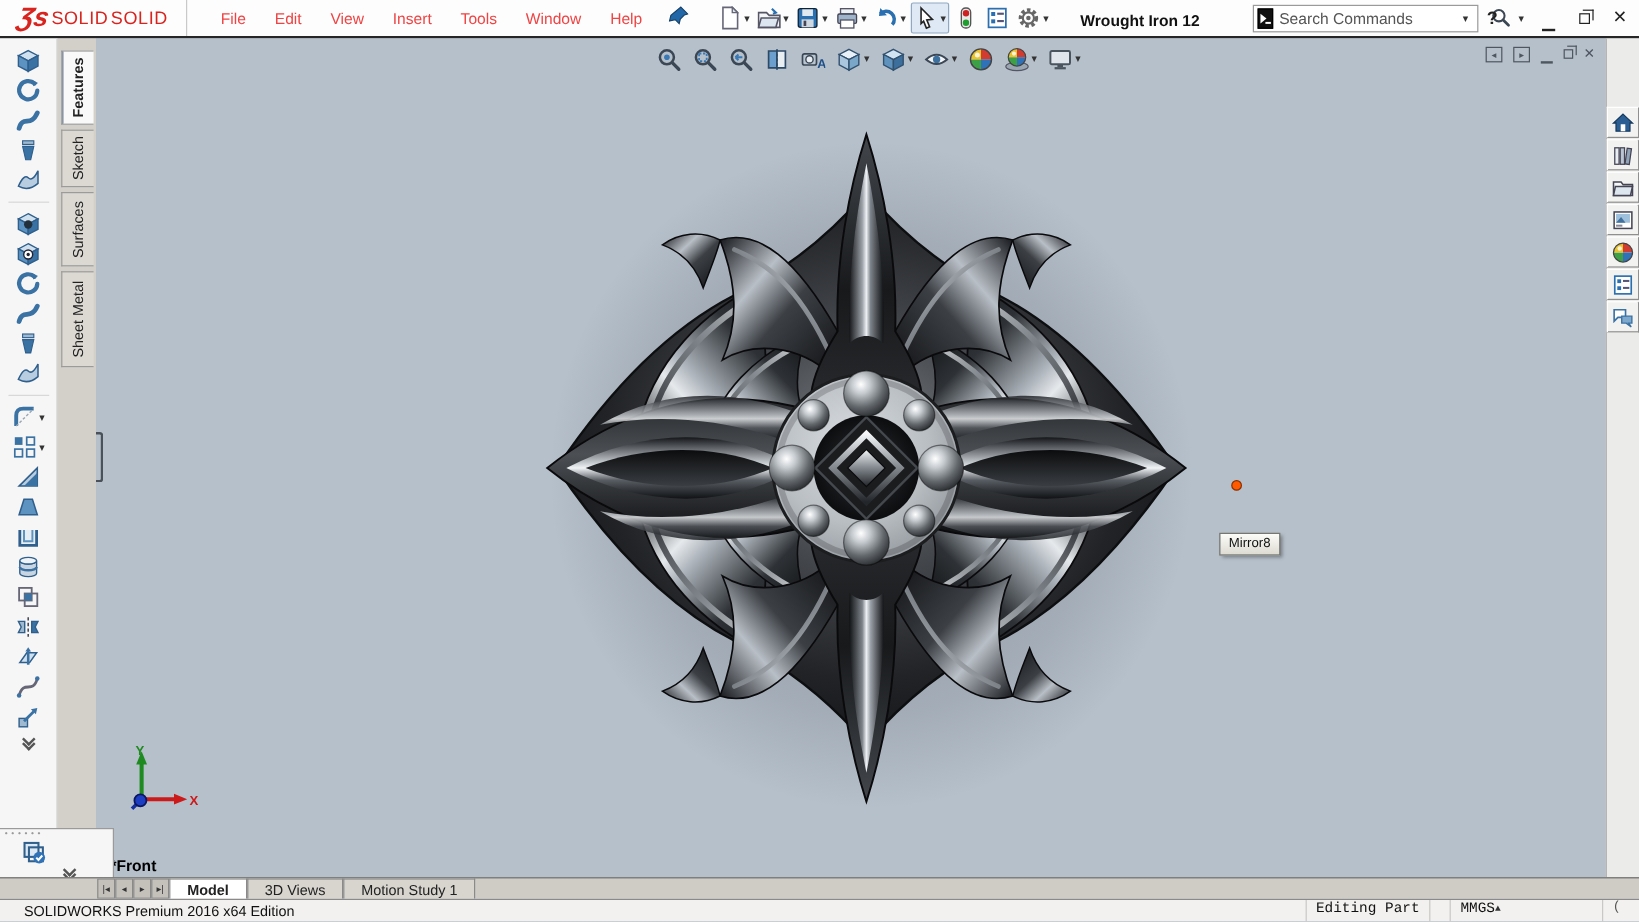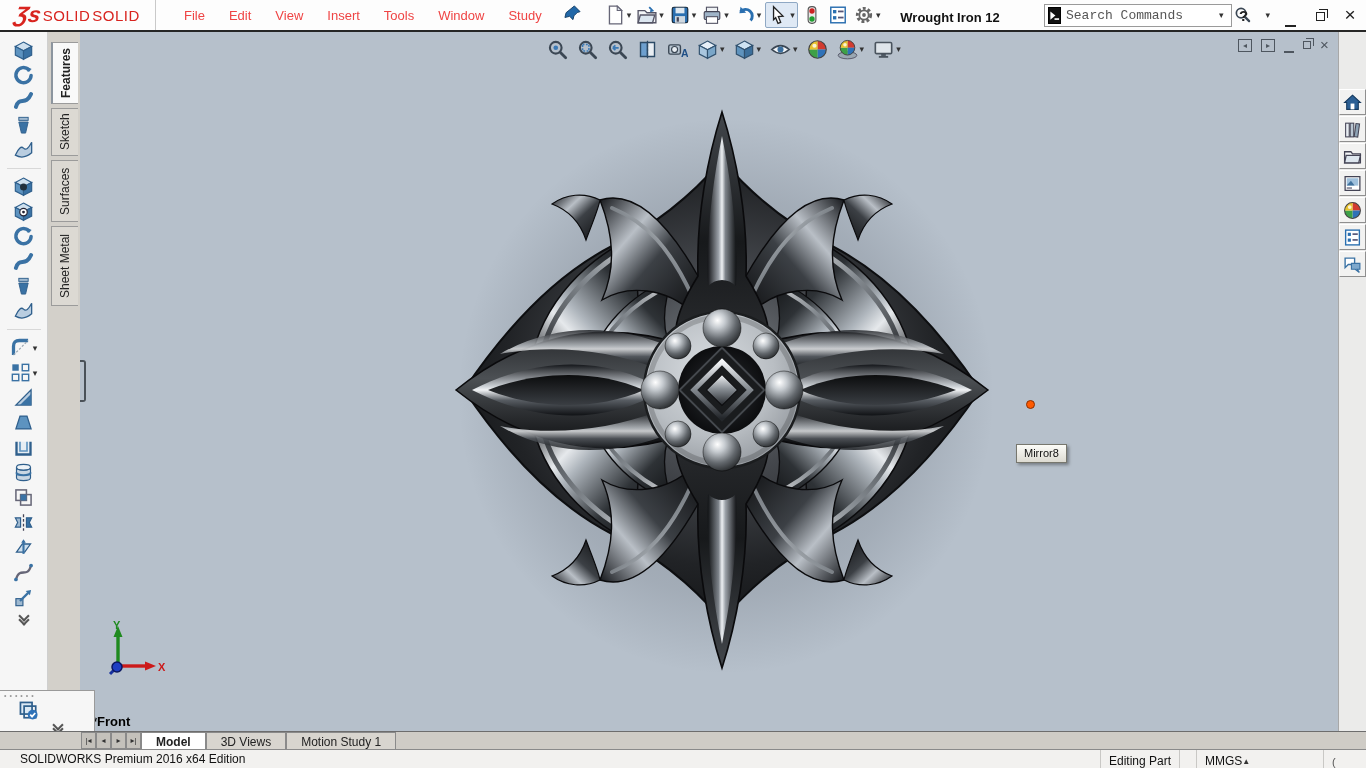--- a/index.html
+++ b/index.html
@@ -23,21 +23,21 @@
   .caret { font-size:9px; color:#333; margin-left:2px; }
   .tool.pressed { background:#dfe9f5; border:1px solid #8fa8c4; border-radius:2px; }
   #doc-title { position:absolute; left:870px; top:0; width:160px; height:34px; display:flex;
                align-items:center; justify-content:center; font-weight:bold; font-size:13px; color:#111; }
   #searchbox { position:absolute; left:1044px; top:4px; width:188px; height:23px; background:#fff;
                border:1px solid #9a9a9a; display:flex; align-items:center; padding:1px 3px; }
   #sw-search-badge { width:17px; height:17px; background:#111; border:1px solid #000; display:flex;
                      align-items:center; justify-content:center; margin-right:5px; }
   #sw-search-badge svg { width:11px; height:11px; }
   .search-input { flex:1; border:none; outline:none; font-size:13px; color:#333; background:transparent;
-                  font-family:Liberation Mono, monospace; }
+                  font-family:Liberation Sans, sans-serif; }
   .search-input::placeholder { color:#555; }
   #searchbox .mag svg { width:17px; height:17px; }
   #tb-right { position:absolute; right:6px; top:0; height:30px; display:flex; align-items:center; gap:10px; }
   .winbtn { color:#222; font-size:15px; width:20px; text-align:center; cursor:default; }
   .glyph-min { display:inline-block; width:11px; height:2px; background:#222; margin-bottom:-6px; }
   .glyph-restore { display:inline-block; width:9px; height:9px; border:1.5px solid #222; position:relative; }
   .glyph-restore:before { content:""; position:absolute; left:2px; top:-4px; width:8px; height:8px;
                           border:1.5px solid #222; border-bottom:none; border-left:none; }
   .help-q { font-size:15px; font-weight:bold; color:#222; }
 
@@ -105,21 +105,21 @@
   .navbtn { width:15px; border:1px solid #8a8a8a; background:#c4c1bb; color:#333; font-size:8px;
             display:flex; align-items:center; justify-content:center; }
   .btab { padding:1px 14px 0; border:1px solid #8a8a8a; border-bottom:none; background:#d8d5cf;
           font-size:12px; color:#222; display:flex; align-items:center; }
   .btab.active { background:#ffffff; font-weight:bold; }
 
   
   #statusbar { position:absolute; left:0; top:749px; width:1366px; height:19px; background:#f2f1ef;
                border-top:1px solid #8a8a8a; display:flex; align-items:center; font-size:12px; color:#111; }
   #status-left { margin-left:20px; }
-  #status-right { position:absolute; right:12px; display:flex; align-items:flex-end; height:100%; }
+  #status-right { position:absolute; right:0; display:flex; align-items:flex-start; height:100%;font-family:Liberation Mono, monospace; }
   .st-sep { width:1px; height:100%; background:#c9c8c5; margin:0 8px; }
   #status-units { display:flex; align-items:center; width:110px; }
   .up-caret { font-size:8px; color:#333; }
   #status-tail { width:22px; color:#555; font-size:11px; }
 </style>
 </head>
 <body>
 
 <svg width="0" height="0" style="position:absolute" aria-hidden="true">
 <defs>
@@ -348,21 +348,21 @@
     <span class="solid">SOLID</span>
       <span class="works">SOLID</span>
   </div>
   <div id="menus">
       <span class="menu-item">File</span>
       <span class="menu-item">Edit</span>
       <span class="menu-item">View</span>
       <span class="menu-item">Insert</span>
       <span class="menu-item">Tools</span>
       <span class="menu-item">Window</span>
-      <span class="menu-item">Study</span>
+      <span class="menu-item">Help</span>
     </div>
   <div id="pin-wrap"><svg width="17" height="17" viewBox="0 0 18 18">
         <use href="#pushpin"></use>
       </svg></div>
   <div id="stdbar">
       <span class="tool">
         <svg viewBox="0 0 18 18">
           <use href="#page-new"></use>
         </svg>
         <span class="caret">▾</span>

